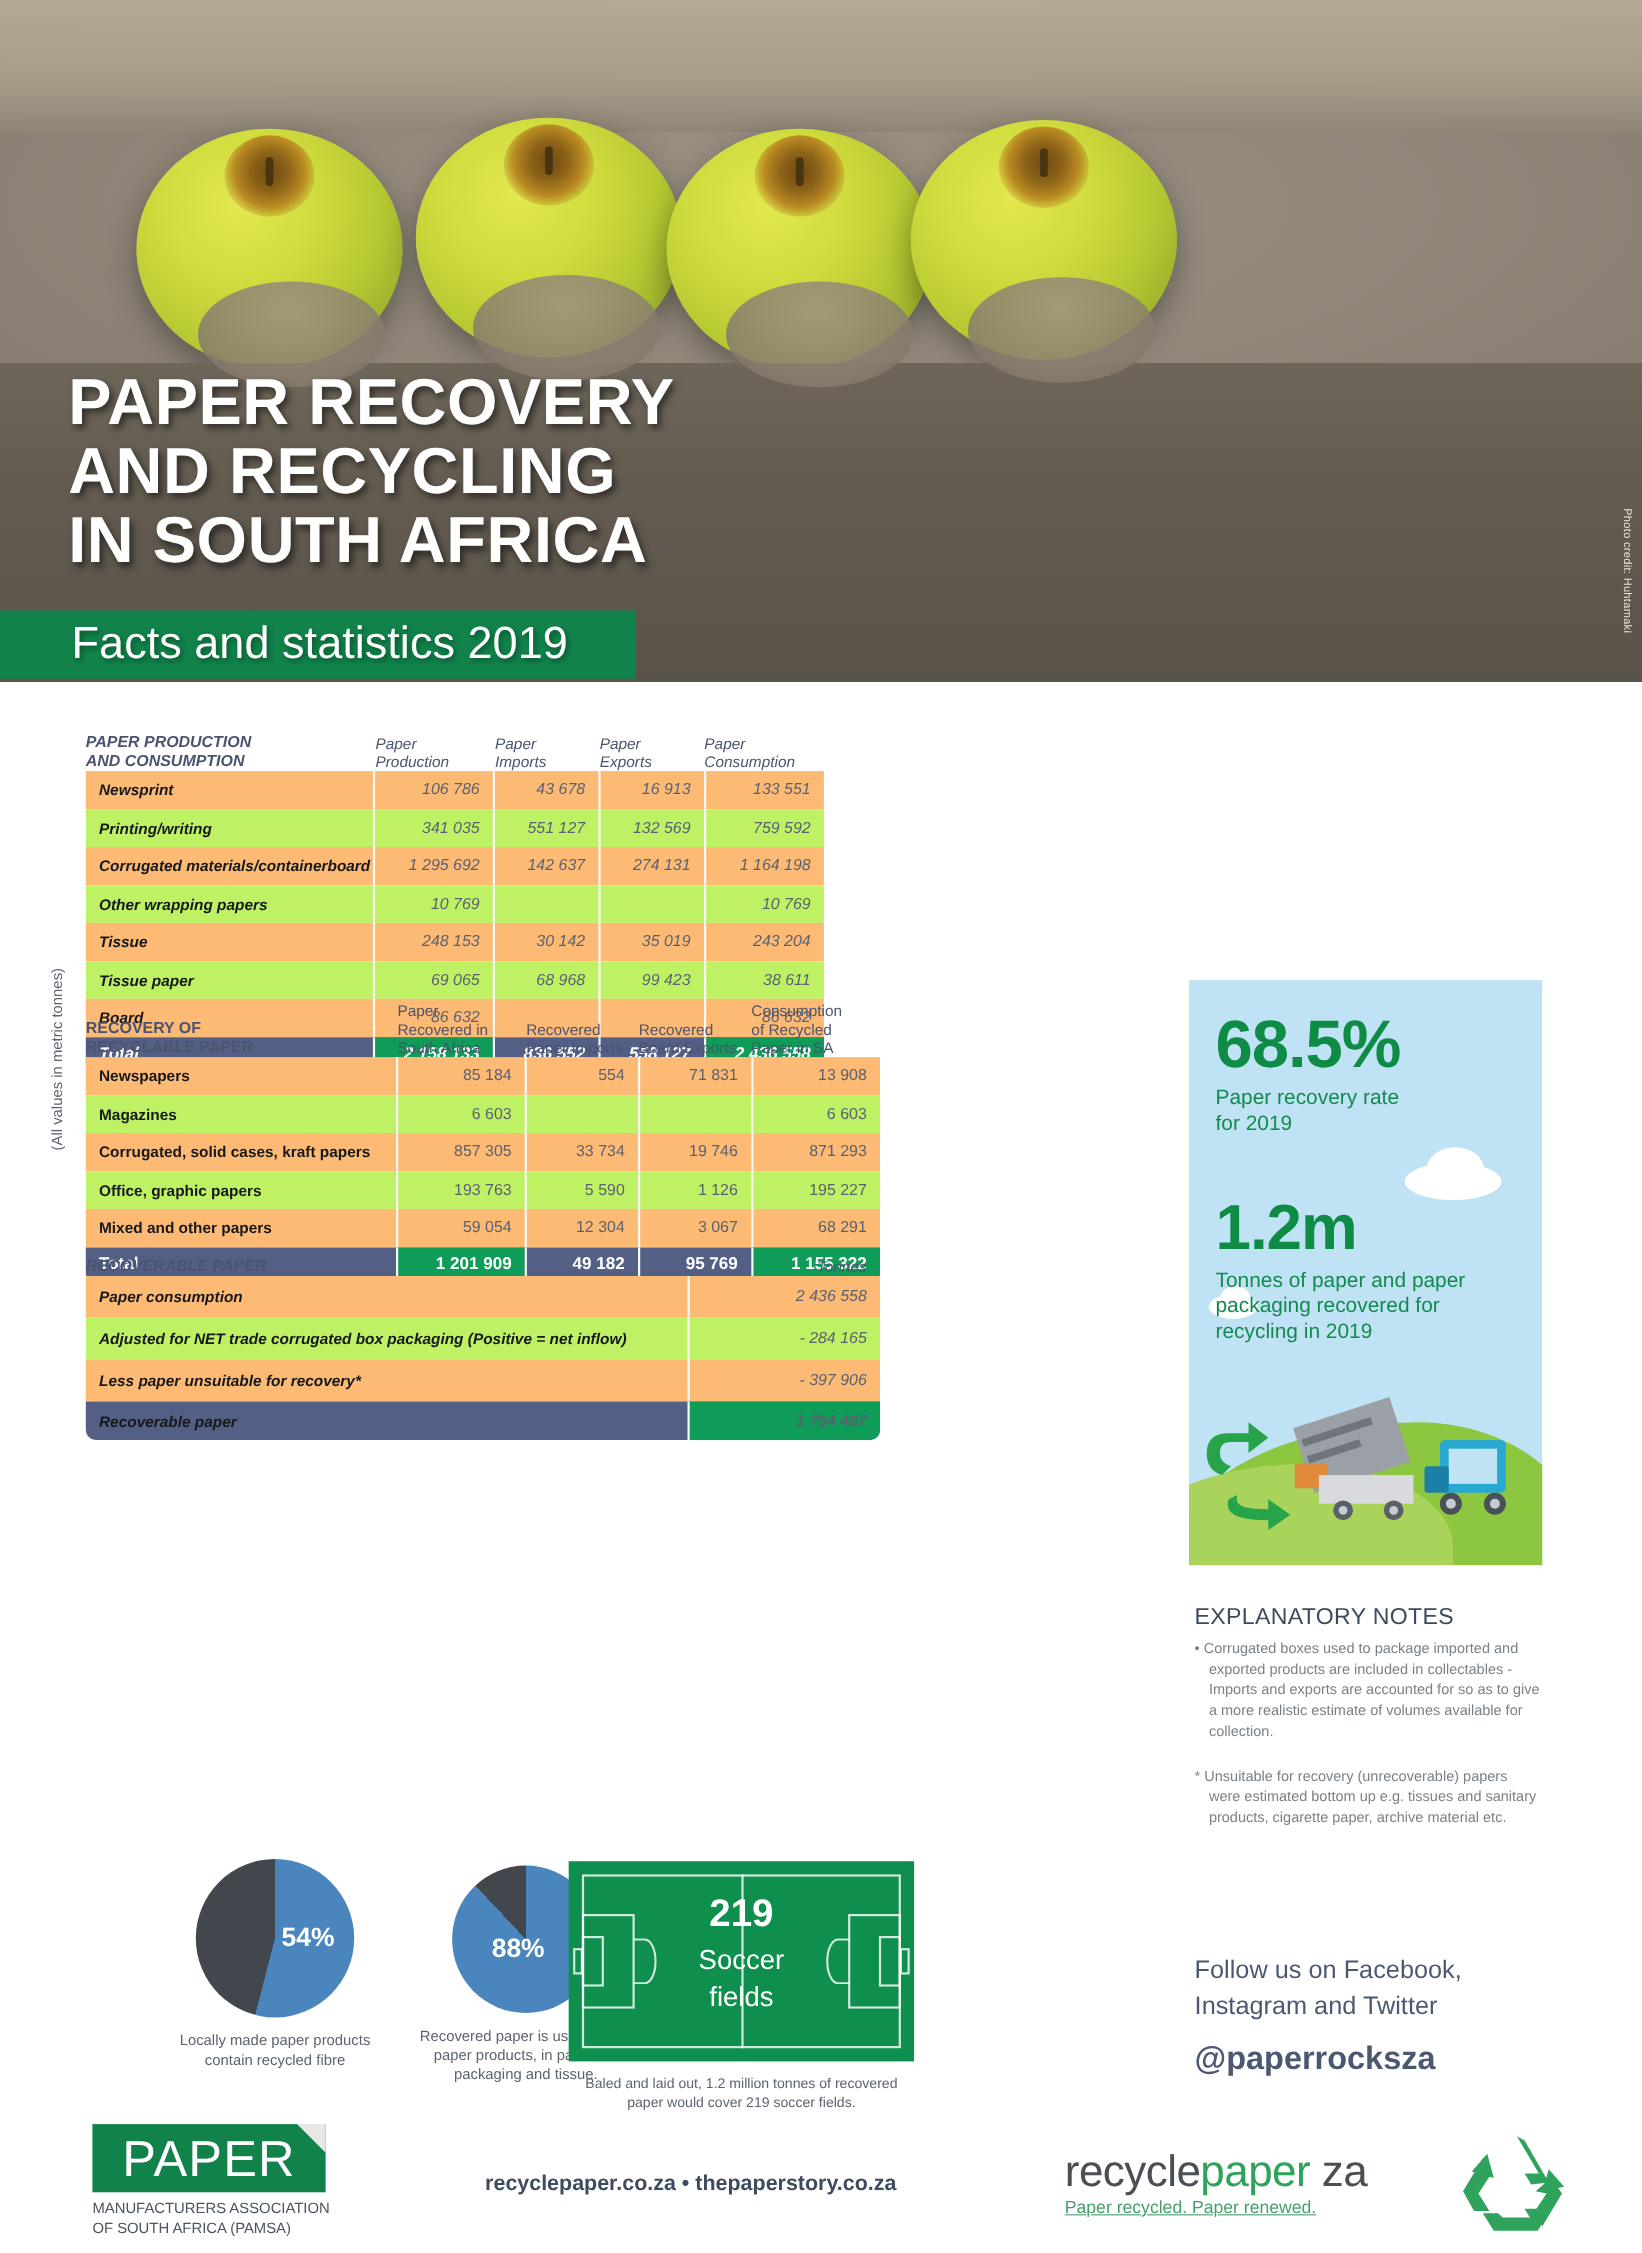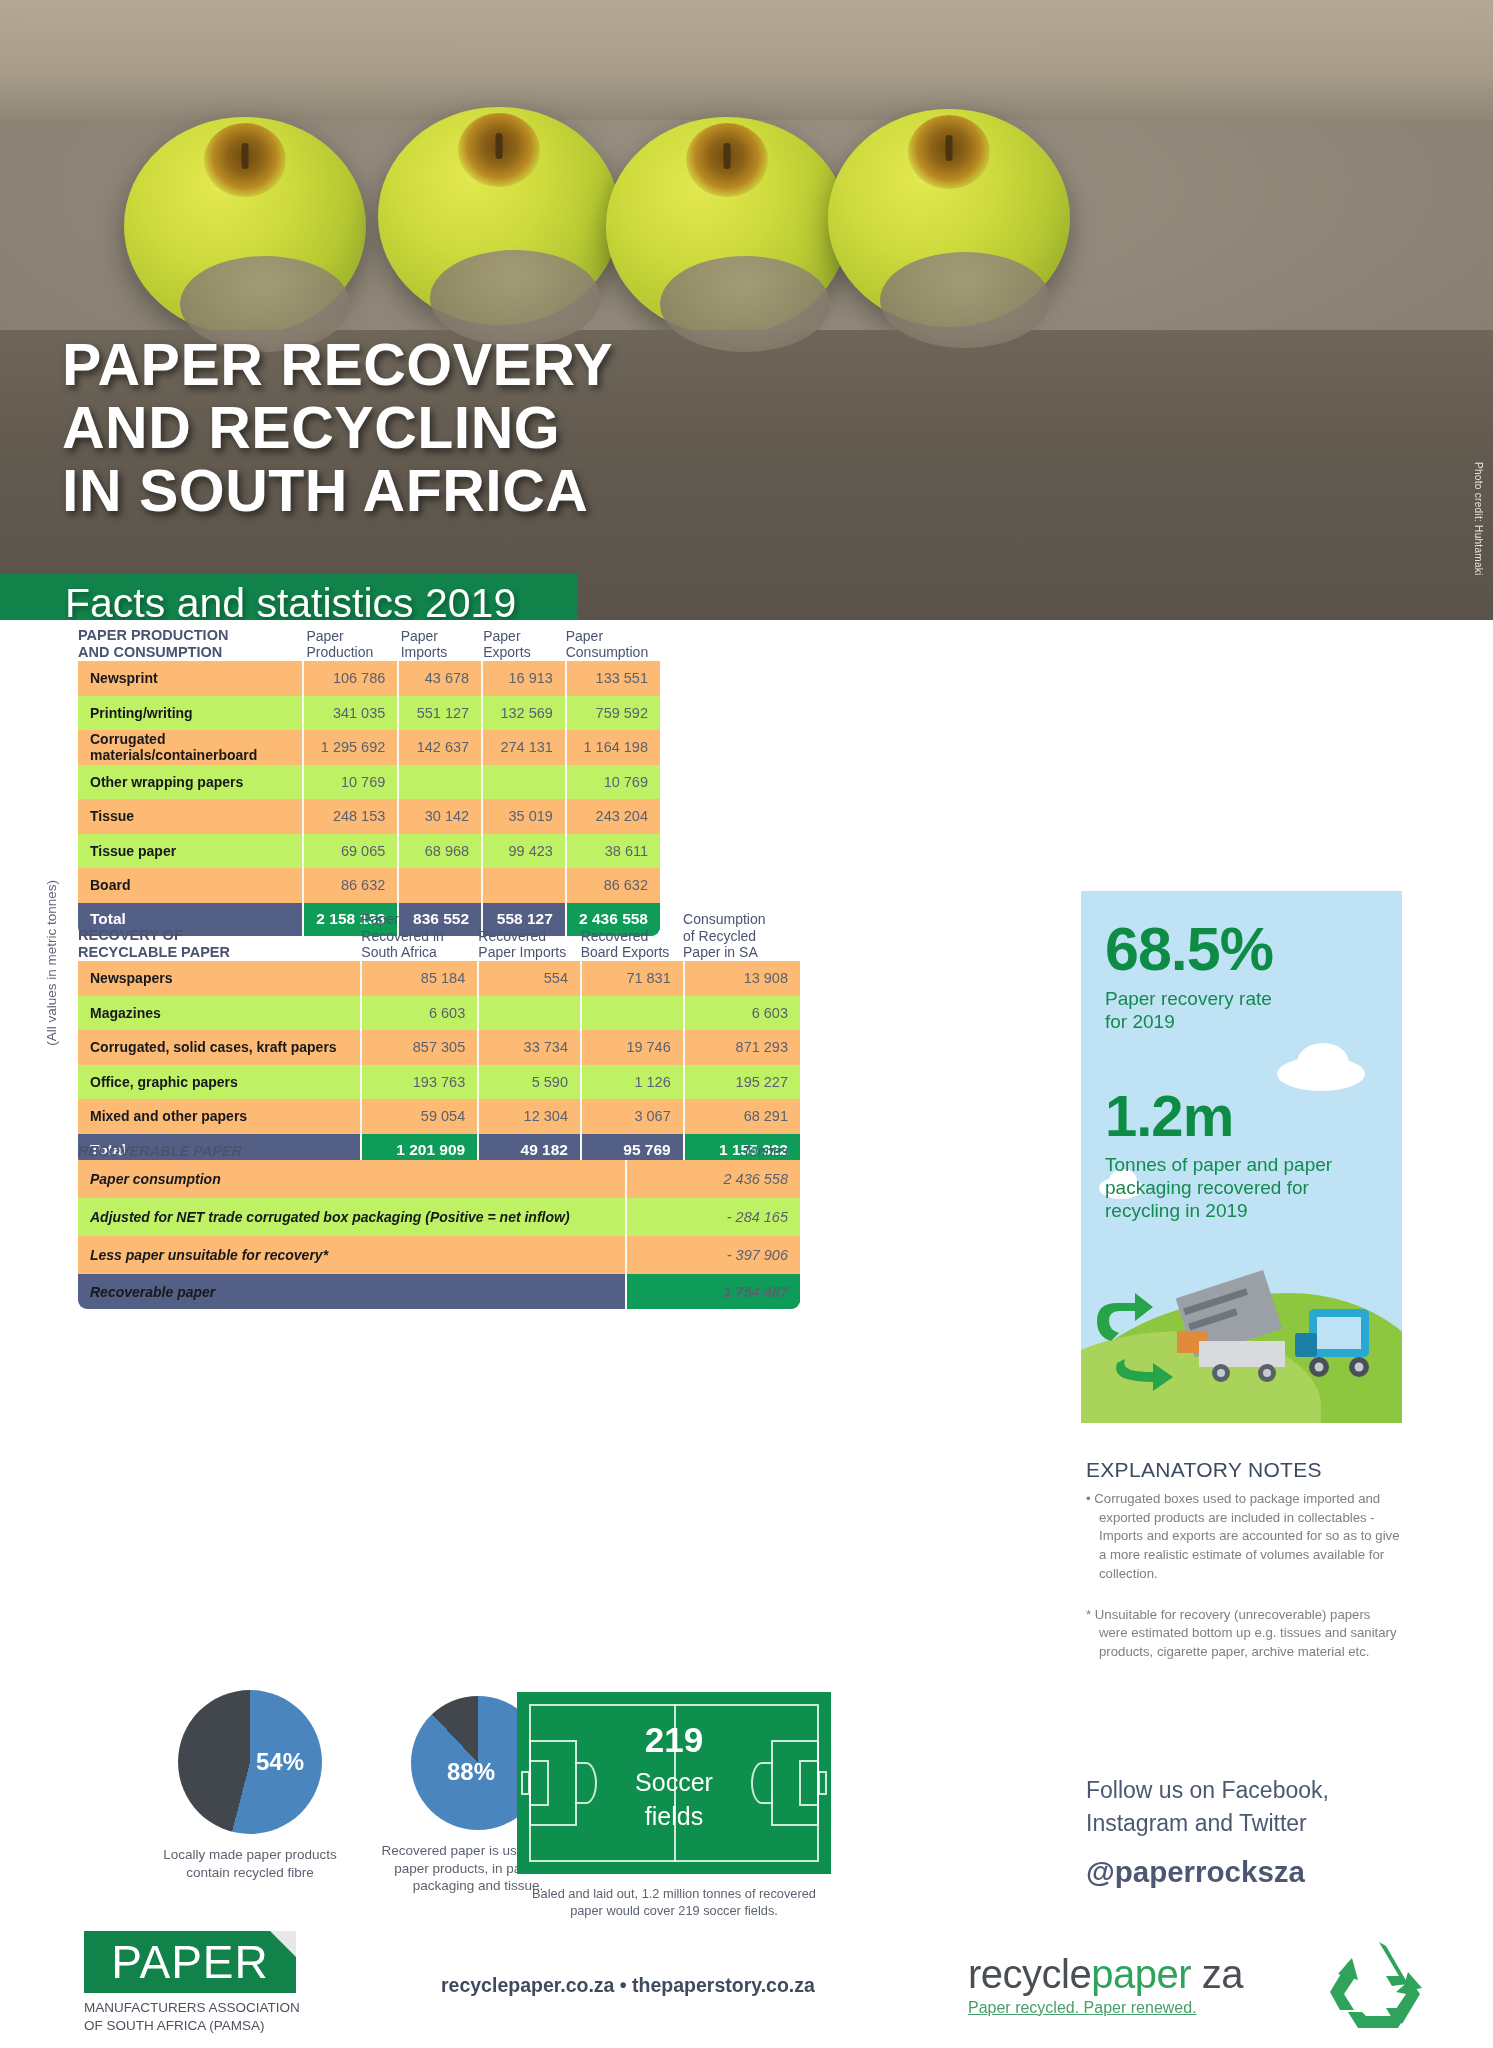--- a/index.html
+++ b/index.html
@@ -48,21 +48,21 @@
   .cup{ position:absolute; width:170px; height:96px; border-radius:50%;
         background:radial-gradient(ellipse at 50% 30%, #9c9181 0%, #8b8070 60%, #7a7062 100%); opacity:.85;}
 
   .hero-title{
     position:absolute; left:62px; top:336px; z-index:5;
     font-size:59px; line-height:1.0; font-weight:bold; color:#ffffff;
     letter-spacing:.5px; text-shadow: 3px 4px 7px rgba(0,0,0,.55);
   }
   .hero-title div{ margin-bottom:4px; }
   .subtitle-bar{
-    position:absolute; left:0; top:574px; width:578px; height:62px; z-index:5;
+    position:absolute; left:0; top:555px; width:578px; height:62px; z-index:5;
     background:#10824a;
   }
   .subtitle-bar span{
     display:block; padding:6px 0 0 65px; font-size:41px; color:#fff; font-weight:normal;
     text-shadow:2px 3px 5px rgba(0,0,0,.35);
   }
   .photo-credit{
     position:absolute; right:9px; top:462px; z-index:6;
     writing-mode: vertical-rl;
     font-size:10px; color:#e9e6df; letter-spacing:.3px;
@@ -188,21 +188,21 @@
 
     <div class="subtitle-bar">
       <span>Facts and statistics 2019</span>
     </div>
 
     <div class="photo-credit">Photo credit: Huhtamaki</div>
   </div>
 
   <div class="axis-label">(All values in metric tonnes)</div>
 
-  <div class="tbl" id="table1" style="left:78px; top:615px; width:582px;">
+  <div class="tbl" id="table1" style="left:78px; top:655px; width:671px;font-style:italic;">
     <div class="hdr" style="height:46px;">
       <div class="th w0">
         <div>PAPER PRODUCTION</div>
         <div>AND CONSUMPTION</div>
       </div>
       <div class="th num w1">
         <div>Paper</div>
           <div>Production</div>
       </div>
       <div class="th num w2">

